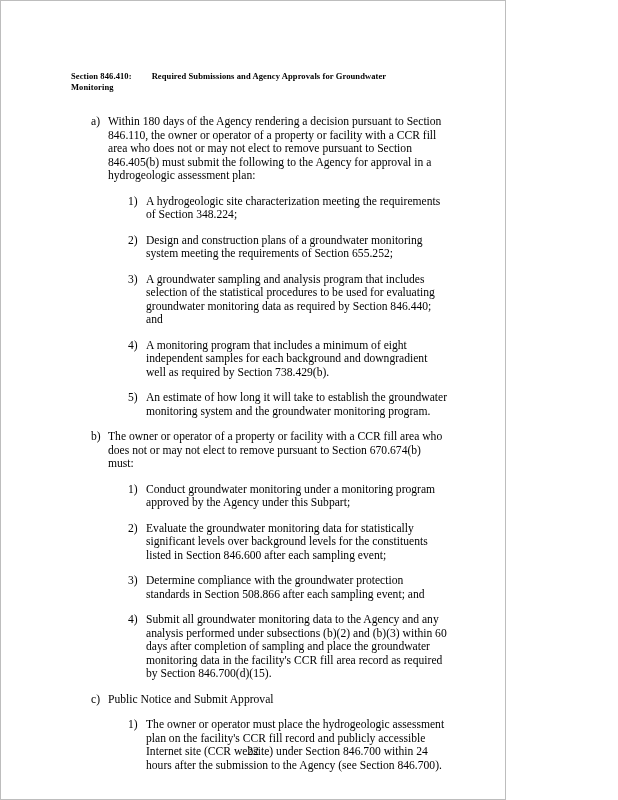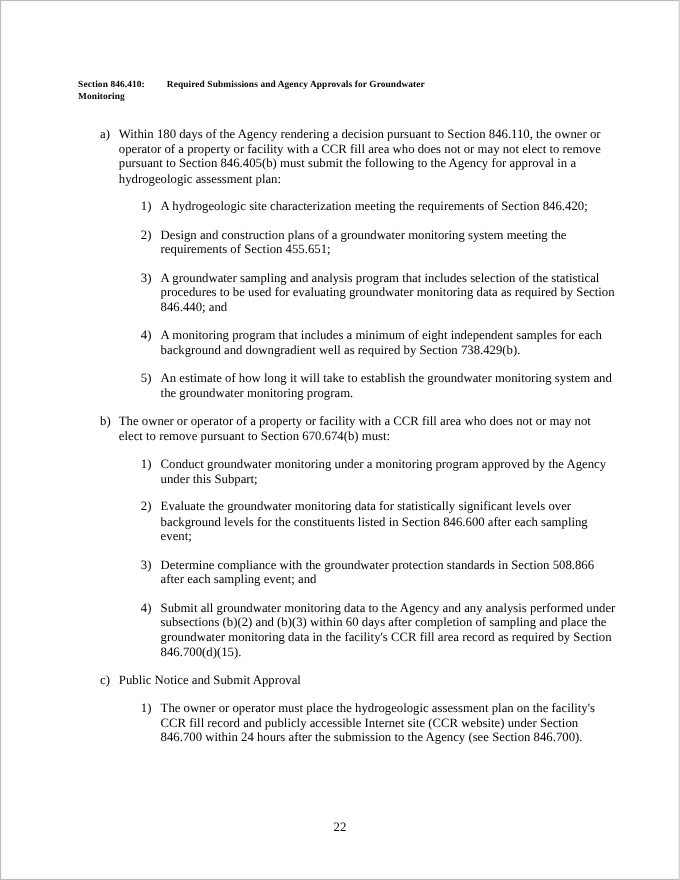--- a/index.html
+++ b/index.html
@@ -2,21 +2,21 @@
 <html><head>
 <meta charset="utf-8">
 <style>
   html, body {
     margin: 0;
     padding: 0;
     background: #ffffff;
   }
   .page {
     position: relative;
-    width: 618px;
+    width: 506px;
     height: 800px;
     background: #ffffff;
     border: 1px solid #bdbdbd;
     box-sizing: border-box;
     overflow: hidden;
     font-family: "Liberation Serif", "DejaVu Serif", serif;
     color: #000000;
   }
   .doc {
     position: absolute;
@@ -81,25 +81,25 @@
     <div class="doc-header"><span class="hdr-label">Section 846.410:</span><span class="hdr-tab"></span><span class="hdr-title">Required Submissions and Agency Approvals for Groundwater Monitoring</span></div>
 
     <div class="outline">
 
       <div class="item">
         <span class="lbl">a)</span>
         <div class="txt">Within 180 days of the Agency rendering a decision pursuant to Section 846.110, the owner or operator of a property or facility with a CCR fill area who does not or may not elect to remove pursuant to Section 846.405(b) must submit the following to the Agency for approval in a hydrogeologic assessment plan:</div>
       </div>
       <div class="sub">
         <span class="lbl">1)</span>
-        <div class="txt">A hydrogeologic site characterization meeting the requirements of Section 846.420;</div>
+        <div class="txt">A hydrogeologic site characterization meeting the requirements of Section 348.224;</div>
       </div>
       <div class="sub">
         <span class="lbl">2)</span>
-        <div class="txt">Design and construction plans of a groundwater monitoring system meeting the requirements of Section 455.651;</div>
+        <div class="txt">Design and construction plans of a groundwater monitoring system meeting the requirements of Section 655.252;</div>
       </div>
       <div class="sub">
         <span class="lbl">3)</span>
         <div class="txt">A groundwater sampling and analysis program that includes selection of the statistical procedures to be used for evaluating groundwater monitoring data as required by Section 846.440; and</div>
       </div>
       <div class="sub">
         <span class="lbl">4)</span>
         <div class="txt">A monitoring program that includes a minimum of eight independent samples for each background and downgradient well as required by Section 738.429(b).</div>
       </div>
       <div class="sub">

